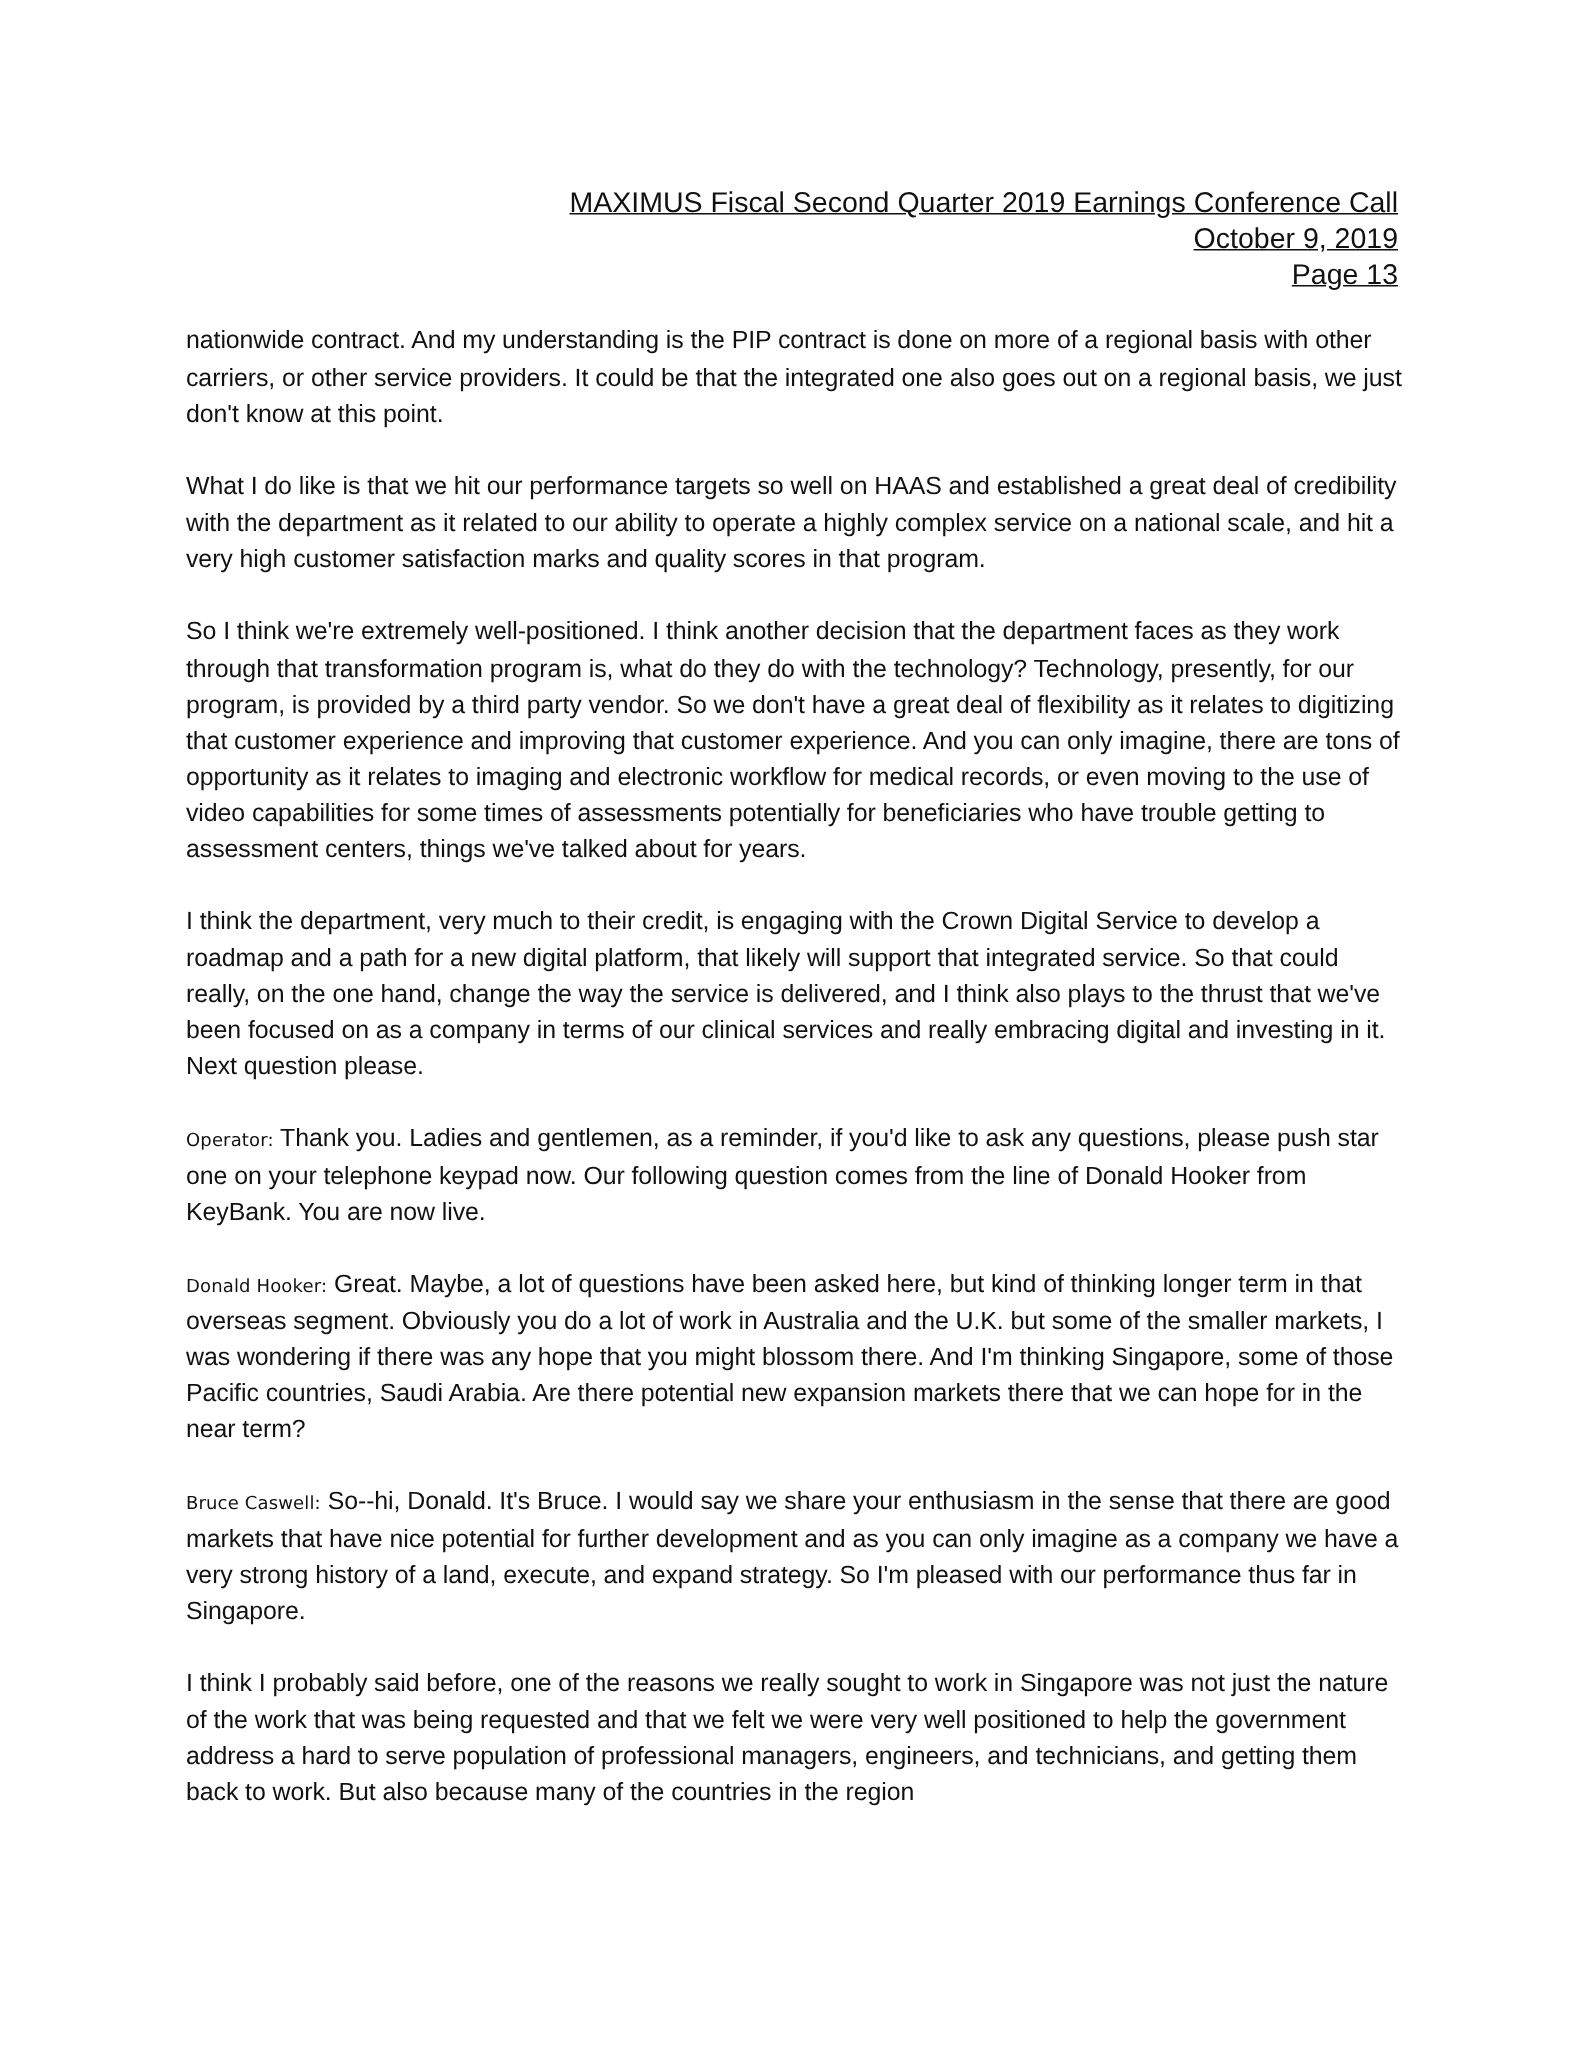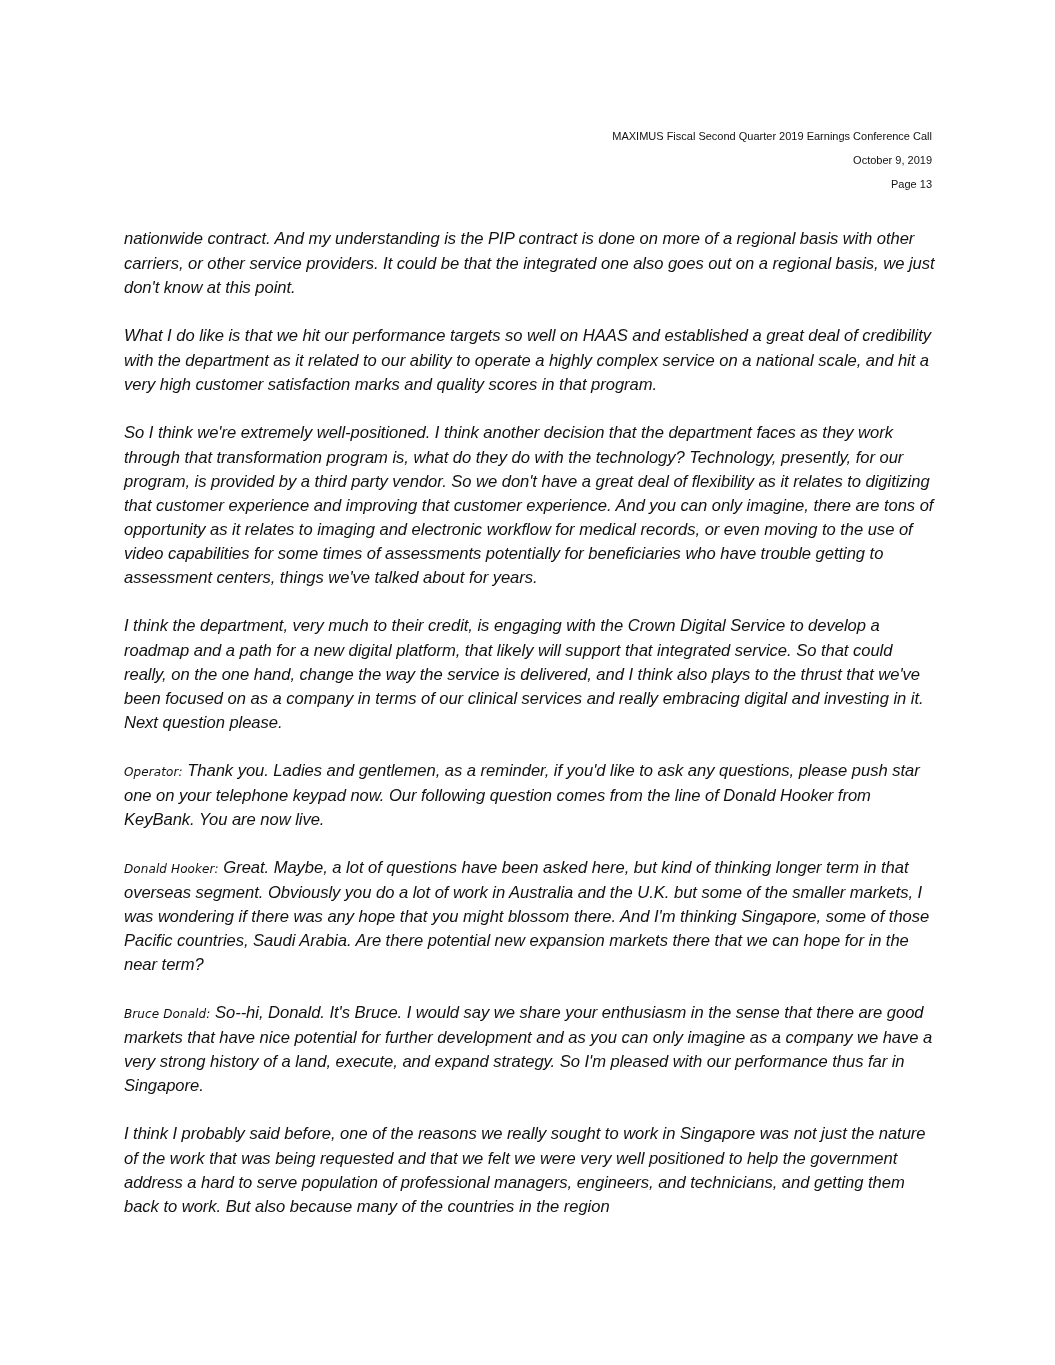--- a/index.html
+++ b/index.html
@@ -13,36 +13,36 @@
       position: relative;
       overflow: hidden;
       color: #111111;
       font-family: "Liberation Sans", sans-serif;
     }
     .page-header {
       position: absolute;
       top: 124px;
       right: 123px;
       text-align: right;
-      font-size: 11px;
+      font-size: 19px;
       line-height: 24px;
+      text-decoration: underline;
     }
     .page-header div { white-space: nowrap; }
     .page-body {
       position: absolute;
       top: 215px;
       left: 124px;
       width: 812px;
       font-size: 16.6px;
       line-height: 24px;
       letter-spacing: -0.05px;
     }
     .para {
-      margin: 12px 0 24px 0;
-      font-style: italic;
+      margin: 0 0 24px 0;
     }
     .speaker {
       font-family: "DejaVu Sans", sans-serif;
       font-size: 12px;
       letter-spacing: 0.1px;
     }
   </style>
 </head>
 <body>
 
@@ -65,18 +65,18 @@
   <p class="para">
     <span class="speaker"></span><span>I think the department, very much to their credit, is engaging with the Crown Digital Service to develop a roadmap and a path for a new digital platform, that likely will support that integrated service. So that could really, on the one hand, change the way the service is delivered, and I think also plays to the thrust that we've been focused on as a company in terms of our clinical services and really embracing digital and investing in it. Next question please.</span>
   </p>
   <p class="para">
     <span class="speaker">Operator:</span><span> Thank you. Ladies and gentlemen, as a reminder, if you'd like to ask any questions, please push star one on your telephone keypad now. Our following question comes from the line of Donald Hooker from KeyBank. You are now live.</span>
   </p>
   <p class="para">
     <span class="speaker">Donald Hooker:</span><span> Great. Maybe, a lot of questions have been asked here, but kind of thinking longer term in that overseas segment. Obviously you do a lot of work in Australia and the U.K. but some of the smaller markets, I was wondering if there was any hope that you might blossom there. And I'm thinking Singapore, some of those Pacific countries, Saudi Arabia. Are there potential new expansion markets there that we can hope for in the near term?</span>
   </p>
   <p class="para">
-    <span class="speaker">Bruce Donald:</span><span> So--hi, Donald. It's Bruce. I would say we share your enthusiasm in the sense that there are good markets that have nice potential for further development and as you can only imagine as a company we have a very strong history of a land, execute, and expand strategy. So I'm pleased with our performance thus far in Singapore.</span>
+    <span class="speaker">Bruce Caswell:</span><span> So--hi, Donald. It's Bruce. I would say we share your enthusiasm in the sense that there are good markets that have nice potential for further development and as you can only imagine as a company we have a very strong history of a land, execute, and expand strategy. So I'm pleased with our performance thus far in Singapore.</span>
   </p>
   <p class="para">
     <span class="speaker"></span><span>I think I probably said before, one of the reasons we really sought to work in Singapore was not just the nature of the work that was being requested and that we felt we were very well positioned to help the government address a hard to serve population of professional managers, engineers, and technicians, and getting them back to work. But also because many of the countries in the region</span>
   </p>
 </div>
 
 </body></html>

